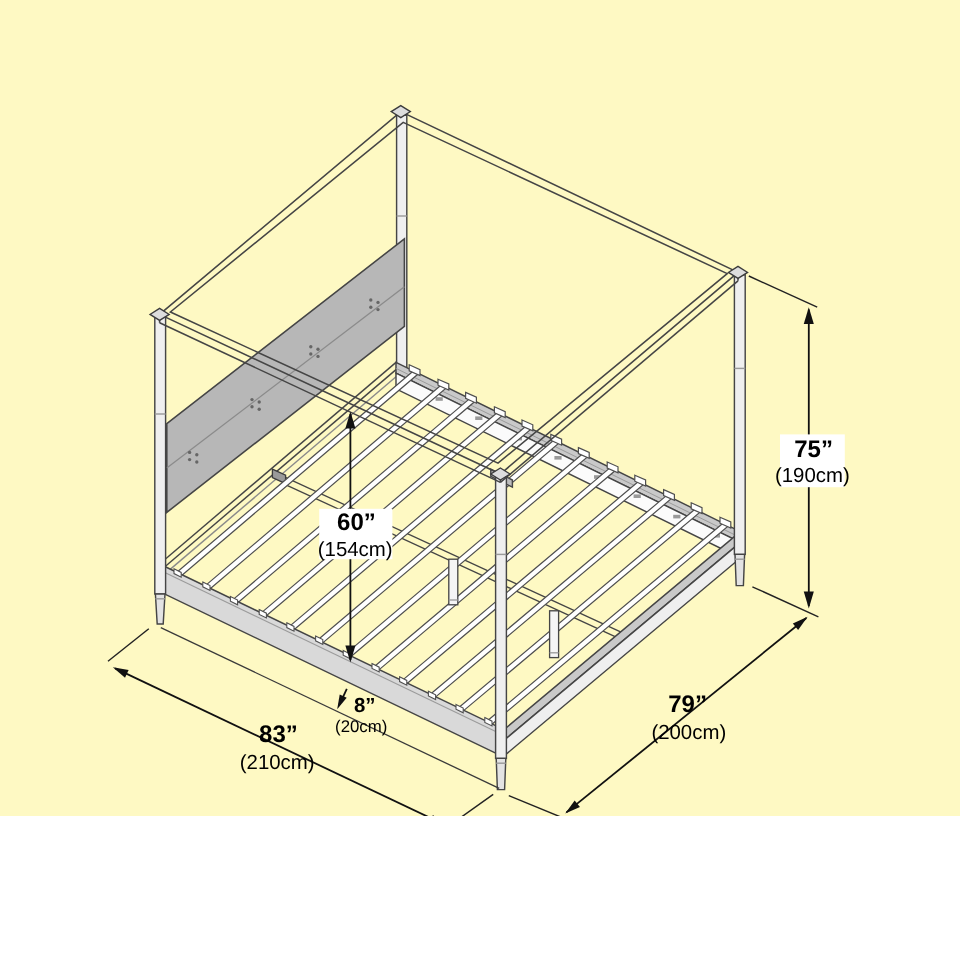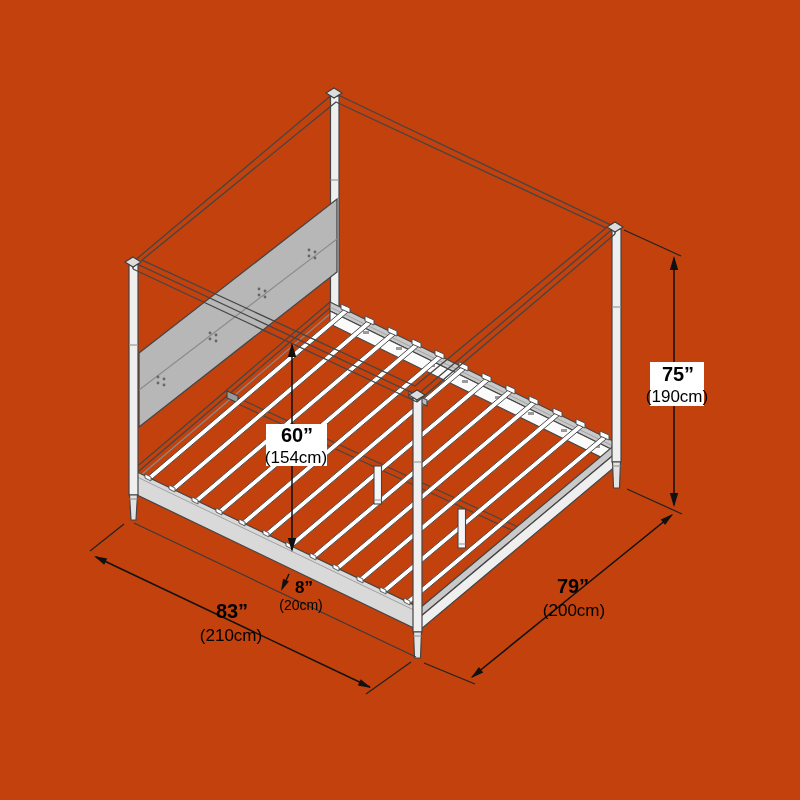--- a/index.html
+++ b/index.html
@@ -1,16 +1,16 @@
 <!DOCTYPE html>
 <html><head>
 <meta charset="utf-8">
 <style>
   html,body{margin:0;padding:0;background:#fff;}
-  #stage{width:800px;height:800px;position:relative;background:#c2410c;overflow:hidden;}
+  #stage{width:800px;height:680px;position:relative;background:#fef9c3;overflow:hidden;}
   svg{display:block;}
   text{font-family:"Liberation Sans","DejaVu Sans",sans-serif;fill:#000;}
   .dim-in{font-size:20px;font-weight:bold;}
   .dim-cm{font-size:17px;}
   .dim-in-sm{font-size:17px;font-weight:bold;}
   .dim-cm-sm{font-size:14px;}
 </style>
 </head>
 <body>
 

